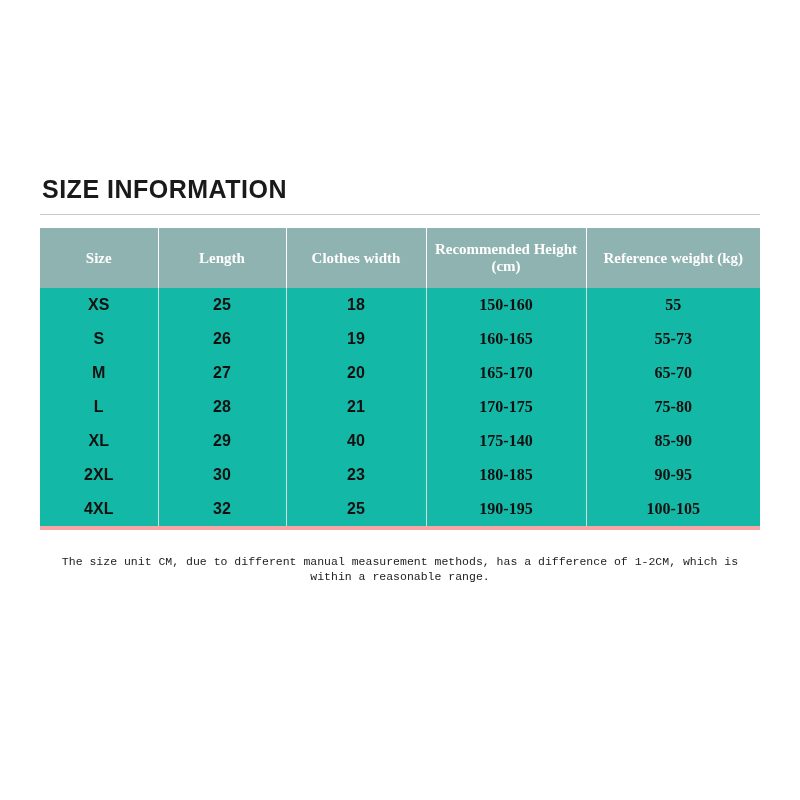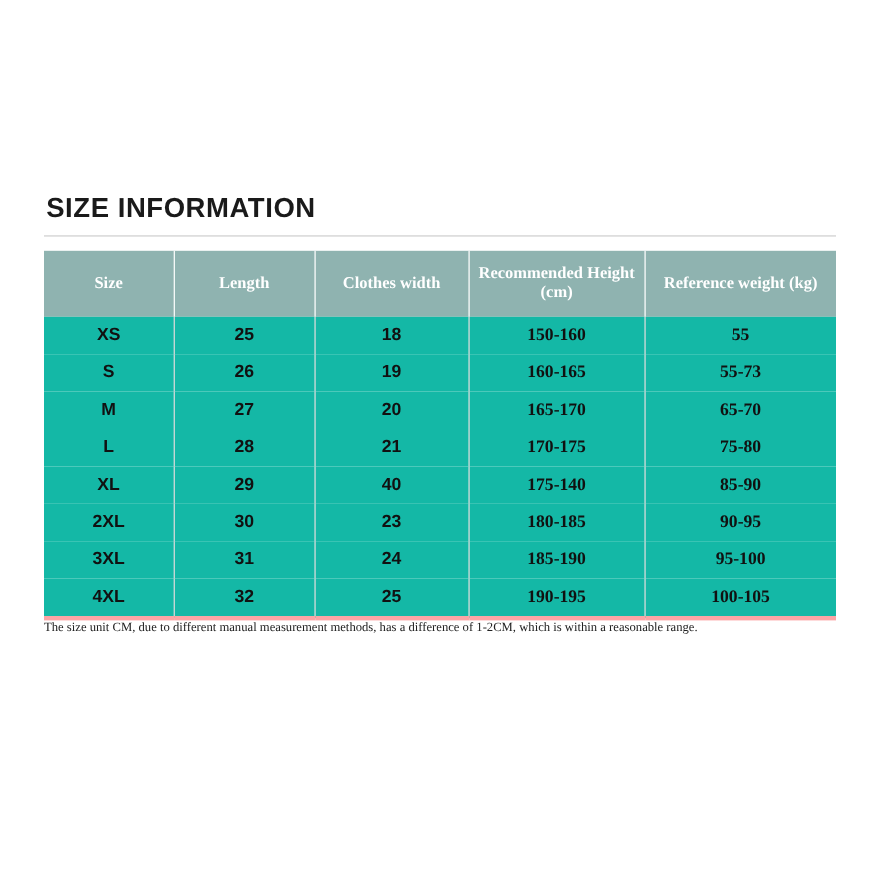--- a/index.html
+++ b/index.html
@@ -85,25 +85,25 @@
   table.size-table tbody tr:last-child td {
     border-bottom: 4px solid #fca5a5;
   }
   .col-size    { width: 118px; }
   .col-length  { width: 128px; }
   .col-width   { width: 140px; }
   .col-height  { width: 160px; }
   .col-weight  { width: 174px; }
 
   .note {
-    margin-top: 0;
-    font-family: Liberation Serif, serif;
+    margin-top: 25px;
+    font-family: Liberation Mono, monospace;
     font-size: 11.5px;
     color: #222222;
-    text-align: left;
+    text-align: center;
     width: 720px;
     line-height: 1.3;
   }
 </style>
 </head>
 <body>
 
 <div class="page">
   <div class="card">
 
@@ -164,27 +164,20 @@
           <td class="serif">85-90</td>
         </tr>
         <tr>
           <td>2XL</td>
           <td>30</td>
           <td>23</td>
           <td class="serif">180-185</td>
           <td class="serif">90-95</td>
         </tr>
         <tr>
-          <td>3XL</td>
-          <td>31</td>
-          <td>24</td>
-          <td class="serif">185-190</td>
-          <td class="serif">95-100</td>
-        </tr>
-        <tr>
           <td>4XL</td>
           <td>32</td>
           <td>25</td>
           <td class="serif">190-195</td>
           <td class="serif">100-105</td>
         </tr>
       </tbody>
     </table>
 
     <div class="note">The size unit CM, due to different manual measurement methods, has a difference of 1-2CM, which is within a reasonable range.</div>

